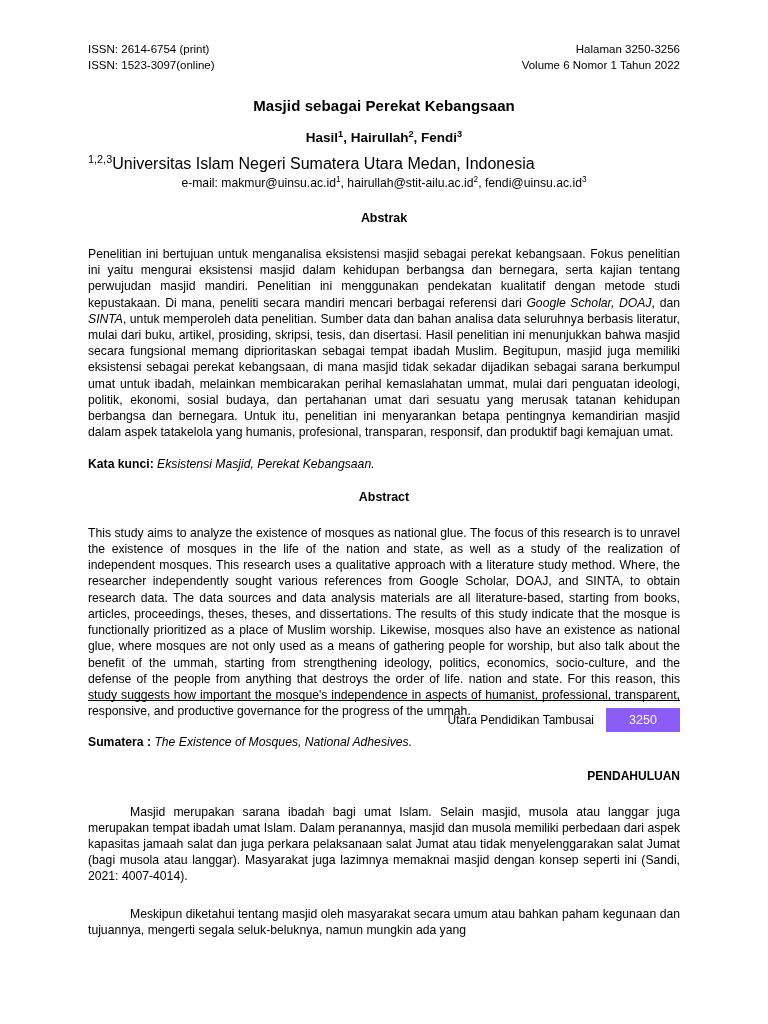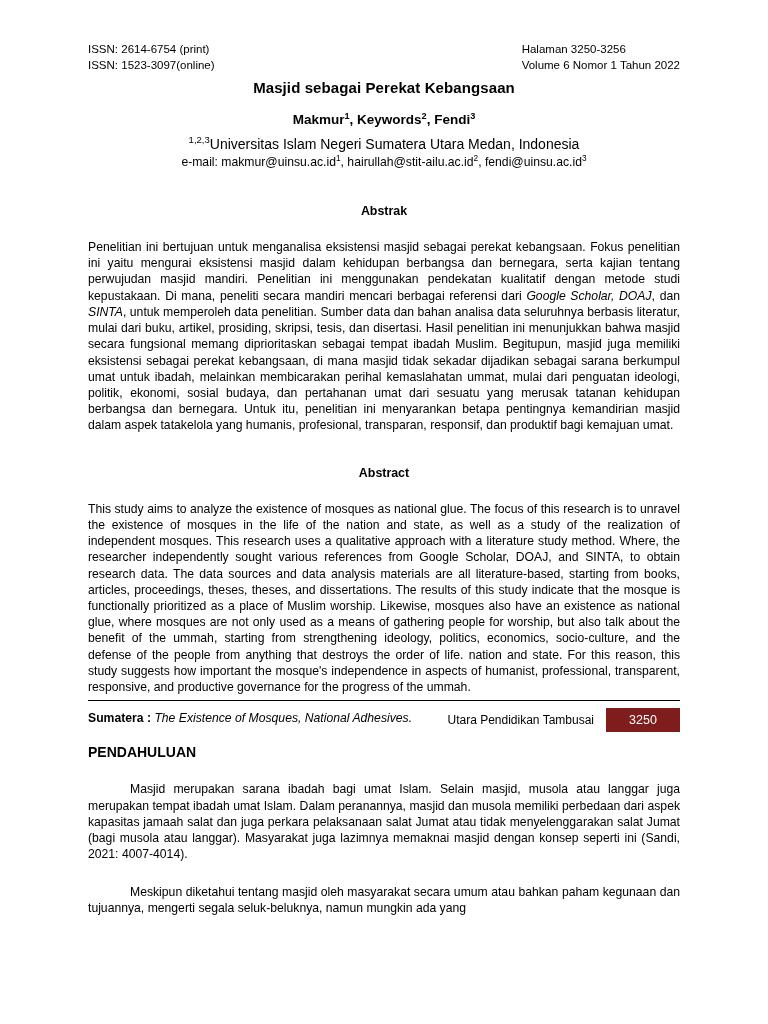--- a/index.html
+++ b/index.html
@@ -25,59 +25,59 @@
 
   
   .header {
     display: flex;
     justify-content: space-between;
     align-items: flex-start;
     font-size: 11.5px;
     line-height: 1.35;
   }
   .header .left { text-align: left; }
-  .header .right { }
+  .header .right { text-align: right; }
 
   
   .title {
     text-align: center;
     font-size: 15px;
     font-weight: bold;
-    margin-top: 6px;
+    margin-top: 24px;
     letter-spacing: 0.1px;
   }
   .authors {
     text-align: center;
     font-size: 13.5px;
     font-weight: bold;
     margin-top: 16px;
   }
   .affil {
-    text-align: center;
-    font-size: 14px;
+    text-align: left;
+    font-size: 16px;
     margin-top: 7px;
     line-height: 1.45;
   }
   .email {
     text-align: center;
     font-size: 12.2px;
     line-height: 1.45;
   }
   sup { font-size: 0.68em; vertical-align: super; line-height: 0; }
 
   
   .sec-center {
     text-align: center;
     font-size: 12.4px;
     font-weight: bold;
-    margin-top: 32px;
+    margin-top: 18px;
   }
   .sec-left {
-    text-align: left;
-    font-size: 14px;
+    text-align: right;
+    font-size: 12px;
     font-weight: bold;
     margin-top: 18px;
   }
 
   
   p.body {
     text-align: justify;
     font-size: 12.2px;
     line-height: 1.33;
     margin: 21px 0 0 0;
@@ -109,21 +109,21 @@
     display: flex;
     justify-content: flex-end;
     align-items: stretch;
     font-size: 12px;
   }
   .footer-journal {
     padding: 5px 12px 5px 0;
     color: #000;
   }
   .footer-page {
-    background: #7f1d1d;
+    background: #8b5cf6;
     color: #ffffff;
     font-size: 12.5px;
     padding: 5px 14px;
     min-width: 46px;
     text-align: center;
   }
 </style>
 </head>
 <body>
 
@@ -136,35 +136,36 @@
     </div>
     <div class="right">
       <div>Halaman 3250-3256</div>
       <div>Volume 6 Nomor 1 Tahun 2022</div>
     </div>
   </div>
 
   <div class="title">Masjid sebagai Perekat Kebangsaan</div>
 
   <div class="authors">
-    <span>Makmur</span><sup>1</sup><span>, Keywords</span><sup>2</sup><span>, Fendi</span><sup>3</sup>
+    <span>Hasil</span><sup>1</sup><span>, Hairullah</span><sup>2</sup><span>, Fendi</span><sup>3</sup>
   </div>
 
   <div class="affil">
     <sup>1,2,3</sup><span>Universitas Islam Negeri Sumatera Utara Medan, Indonesia</span>
   </div>
 
   <div class="email">
     <span>e-mail: makmur@uinsu.ac.id</span><sup>1</sup><span>, hairullah@stit-ailu.ac.id</span><sup>2</sup><span>, fendi@uinsu.ac.id</span><sup>3</sup>
   </div>
 
   <div class="sec-center">Abstrak</div>
 
   <p class="body"><span>Penelitian ini bertujuan untuk menganalisa eksistensi masjid sebagai perekat kebangsaan. Fokus penelitian ini yaitu mengurai eksistensi masjid dalam kehidupan berbangsa dan bernegara, serta kajian tentang perwujudan masjid mandiri. Penelitian ini menggunakan pendekatan kualitatif dengan metode studi kepustakaan. Di mana, peneliti secara mandiri mencari berbagai referensi dari </span><i class="it">Google Scholar, DOAJ</i><span>, dan </span><i class="it">SINTA</i><span>, untuk memperoleh data penelitian. Sumber data dan bahan analisa data seluruhnya berbasis literatur, mulai dari buku, artikel, prosiding, skripsi, tesis, dan disertasi. Hasil penelitian ini menunjukkan bahwa masjid secara fungsional memang diprioritaskan sebagai tempat ibadah Muslim. Begitupun, masjid juga memiliki eksistensi sebagai perekat kebangsaan, di mana masjid tidak sekadar dijadikan sebagai sarana berkumpul umat untuk ibadah, melainkan membicarakan perihal kemaslahatan ummat, mulai dari penguatan ideologi, politik, ekonomi, sosial budaya, dan pertahanan umat dari sesuatu yang merusak tatanan kehidupan berbangsa dan bernegara. Untuk itu, penelitian ini menyarankan betapa pentingnya kemandirian masjid dalam aspek tatakelola yang humanis, profesional, transparan, responsif, dan produktif bagi kemajuan umat.</span></p>
 
+  <div class="kw"><b>Kata kunci:</b><i> Eksistensi Masjid, Perekat Kebangsaan.</i></div>
 
   <div class="sec-center">Abstract</div>
 
   <p class="body">This study aims to analyze the existence of mosques as national glue. The focus of this research is to unravel the existence of mosques in the life of the nation and state, as well as a study of the realization of independent mosques. This research uses a qualitative approach with a literature study method. Where, the researcher independently sought various references from Google Scholar, DOAJ, and SINTA, to obtain research data. The data sources and data analysis materials are all literature-based, starting from books, articles, proceedings, theses, theses, and dissertations. The results of this study indicate that the mosque is functionally prioritized as a place of Muslim worship. Likewise, mosques also have an existence as national glue, where mosques are not only used as a means of gathering people for worship, but also talk about the benefit of the ummah, starting from strengthening ideology, politics, economics, socio-culture, and the defense of the people from anything that destroys the order of life. nation and state. For this reason, this study suggests how important the mosque's independence in aspects of humanist, professional, transparent, responsive, and productive governance for the progress of the ummah.</p>
 
   <div class="kw"><b>Sumatera :</b><i> The Existence of Mosques, National Adhesives.</i></div>
 
   <div class="sec-left">PENDAHULUAN</div>
 
   <p class="body indent">Masjid merupakan sarana ibadah bagi umat Islam. Selain masjid, musola atau langgar juga merupakan tempat ibadah umat Islam. Dalam peranannya, masjid dan musola memiliki perbedaan dari aspek kapasitas jamaah salat dan juga perkara pelaksanaan salat Jumat atau tidak menyelenggarakan salat Jumat (bagi musola atau langgar). Masyarakat juga lazimnya memaknai masjid dengan konsep seperti ini (Sandi, 2021: 4007-4014).</p>

